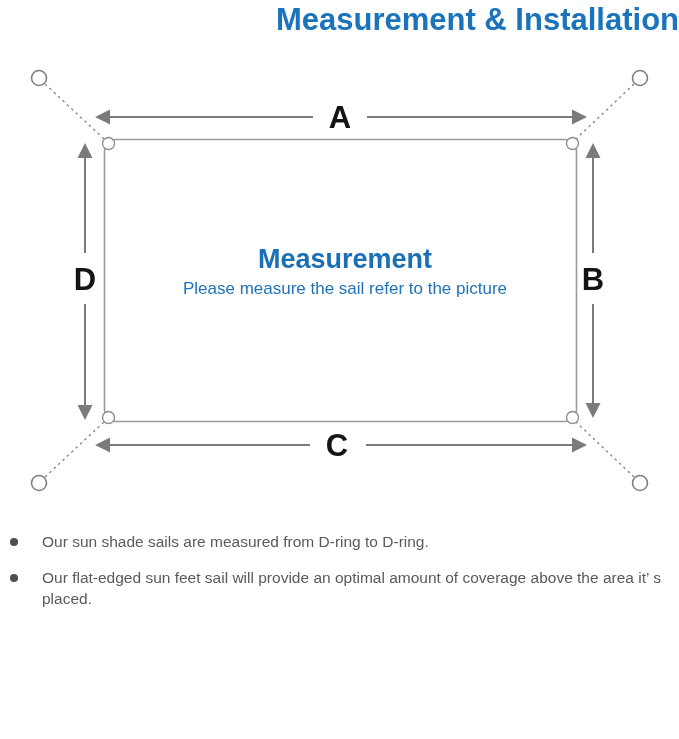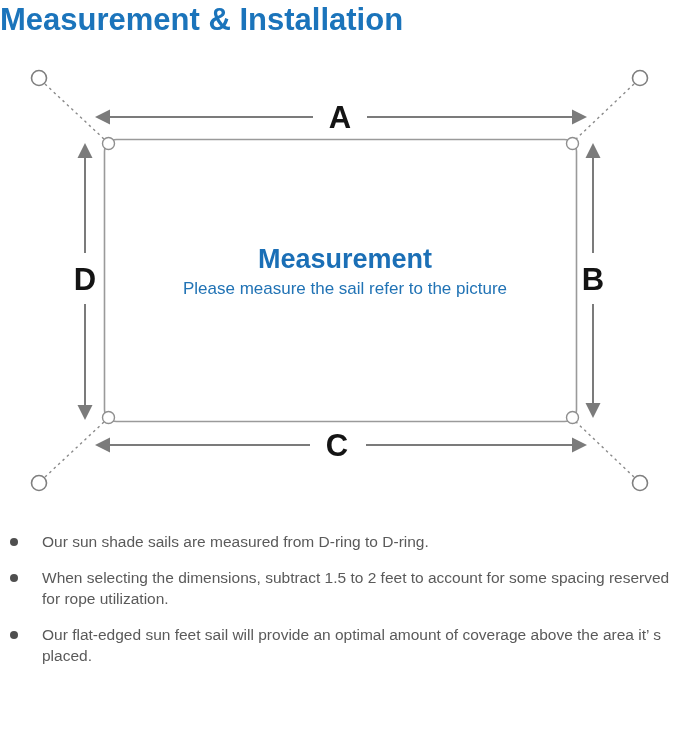--- a/index.html
+++ b/index.html
@@ -10,21 +10,21 @@
     background: #ffffff;
     overflow: hidden;
     font-family: "Liberation Sans", sans-serif;
   }
   .page-title {
     position: absolute;
     top: 2px;
     left: 0;
     width: 100%;
     margin: 0;
-    text-align: left;
+    text-align: right;
     font-size: 31px;
     font-weight: bold;
     letter-spacing: 0px;
     color: #1b74bb;
   }
   .diagram-svg {
     position: absolute;
     top: 0;
     left: 0;
   }
@@ -124,21 +124,17 @@
     <text x="345" y="294" text-anchor="middle" font-family="Liberation Sans, sans-serif" font-size="17" fill="#2173b5">Please measure the sail refer to the picture</text>
   </svg>
 
   <ul class="notes-list">
     <li>
       <span class="bullet-dot"></span>
       <span class="note-text">Our sun shade sails are measured from D-ring to D-ring.</span>
     </li>
     <li>
       <span class="bullet-dot"></span>
-      <span class="note-text">When selecting the dimensions, subtract 1.5 to 2 feet to account for some spacing reserved for rope utilization.</span>
-    </li>
-    <li>
-      <span class="bullet-dot"></span>
       <span class="note-text">Our flat-edged sun feet sail will provide an optimal amount of coverage above the area it’ s placed.</span>
     </li>
   </ul>
 
 </div>
 
 </body></html>

